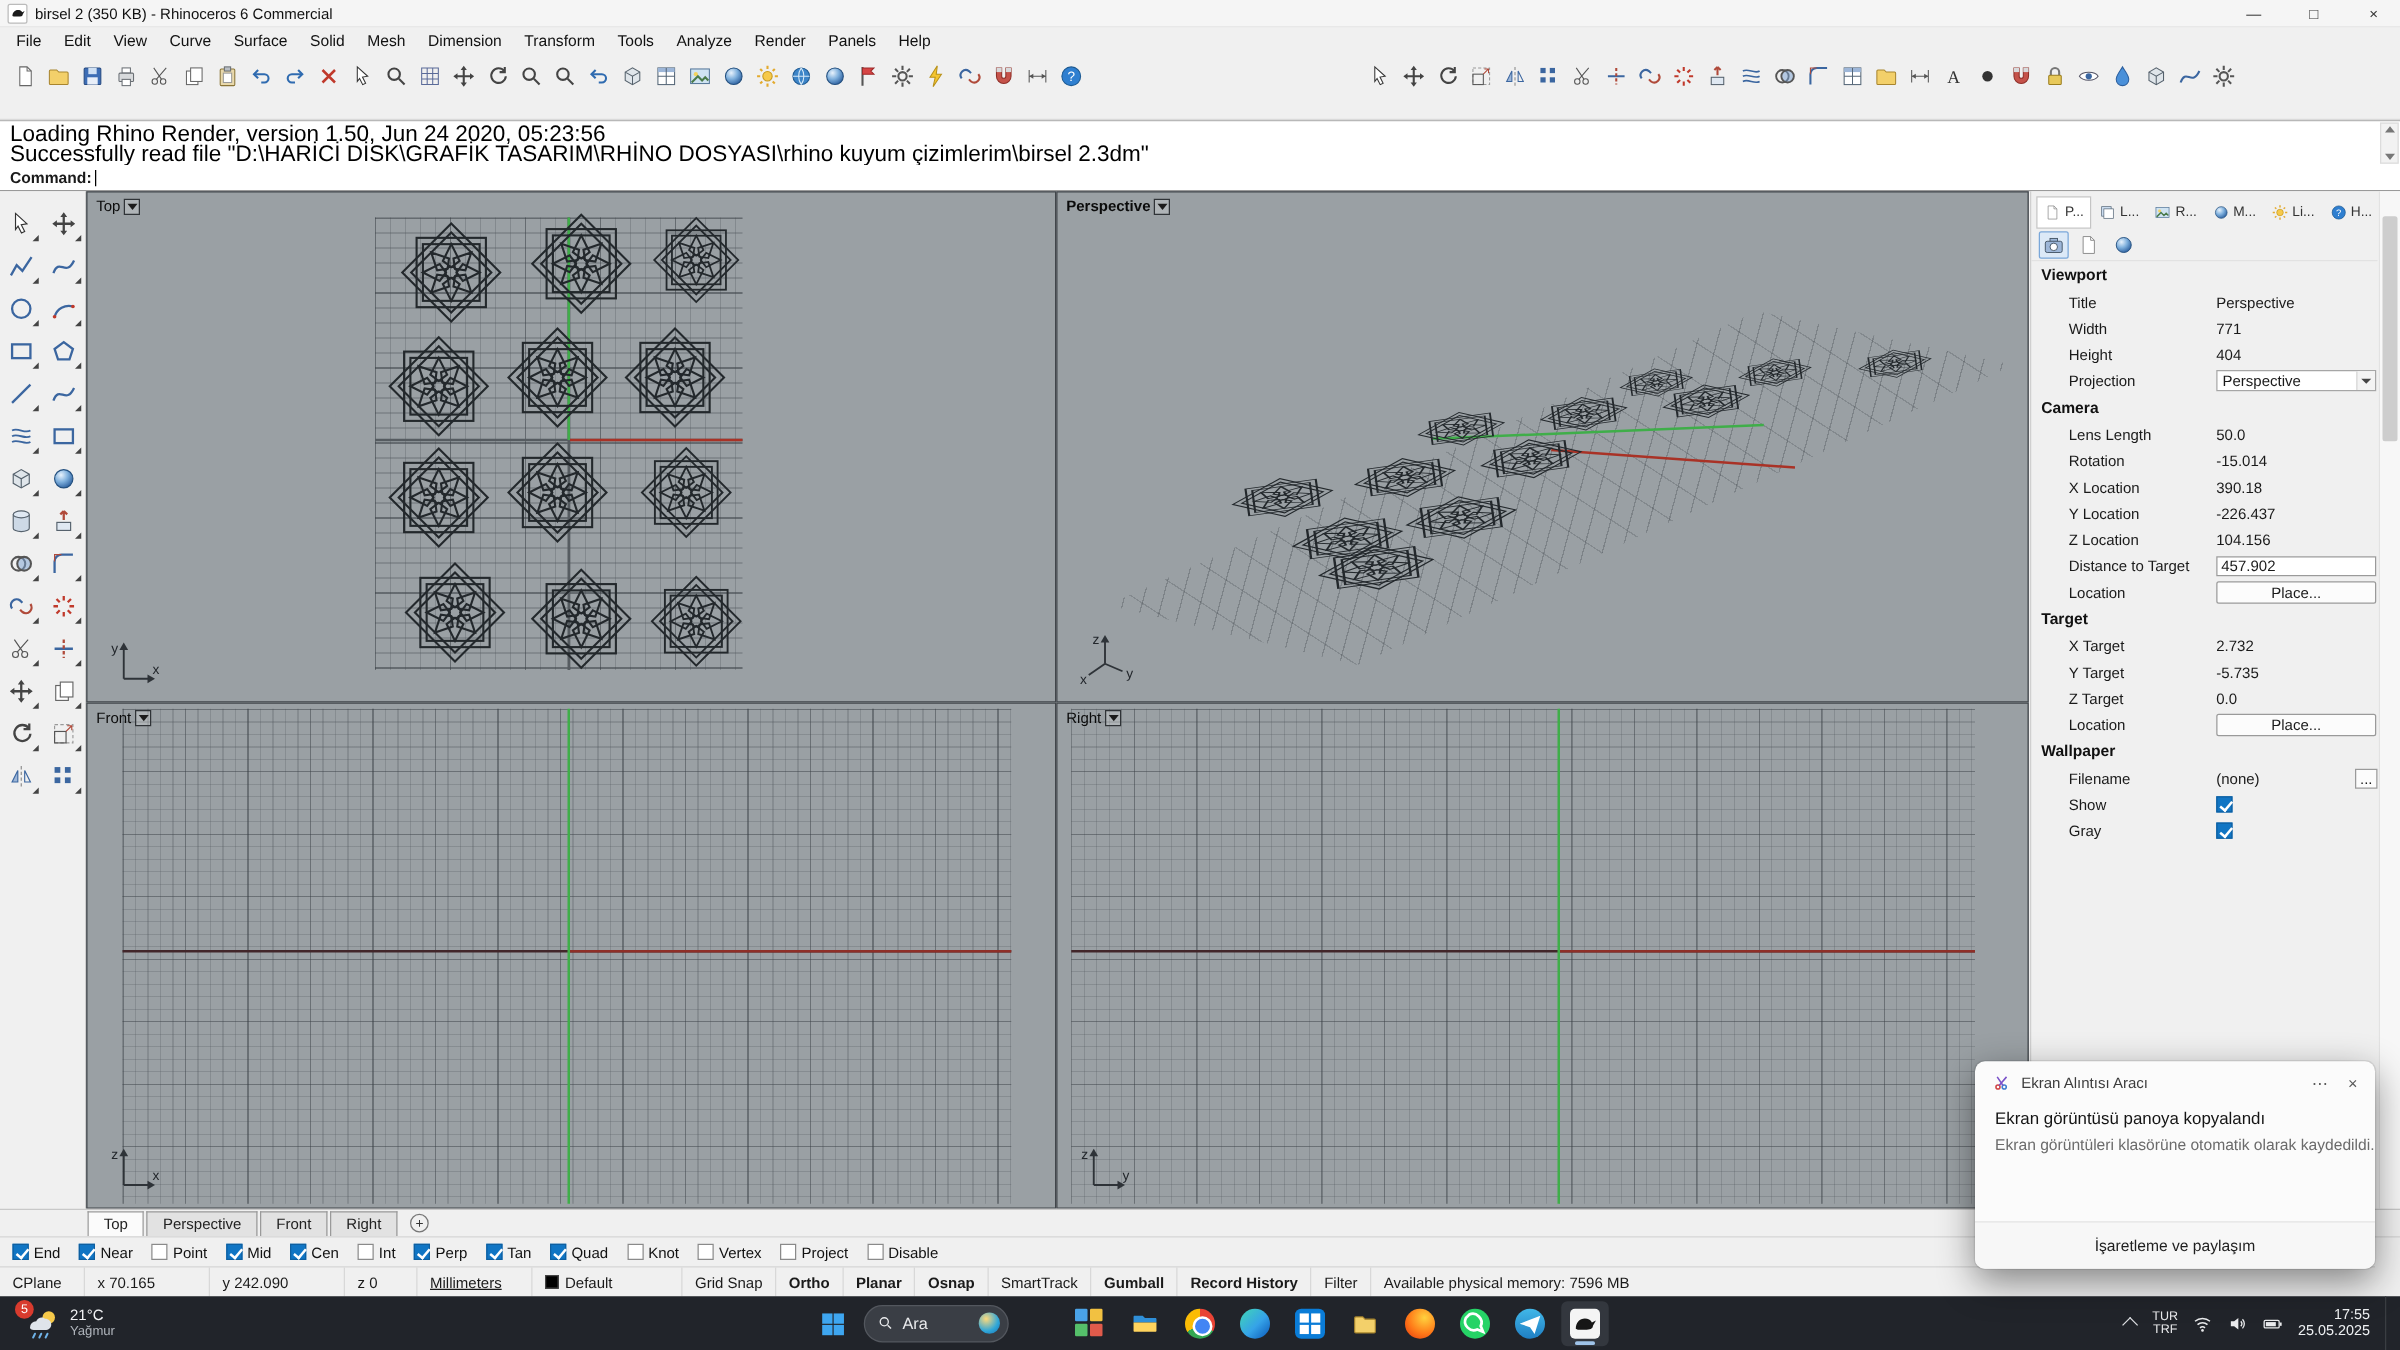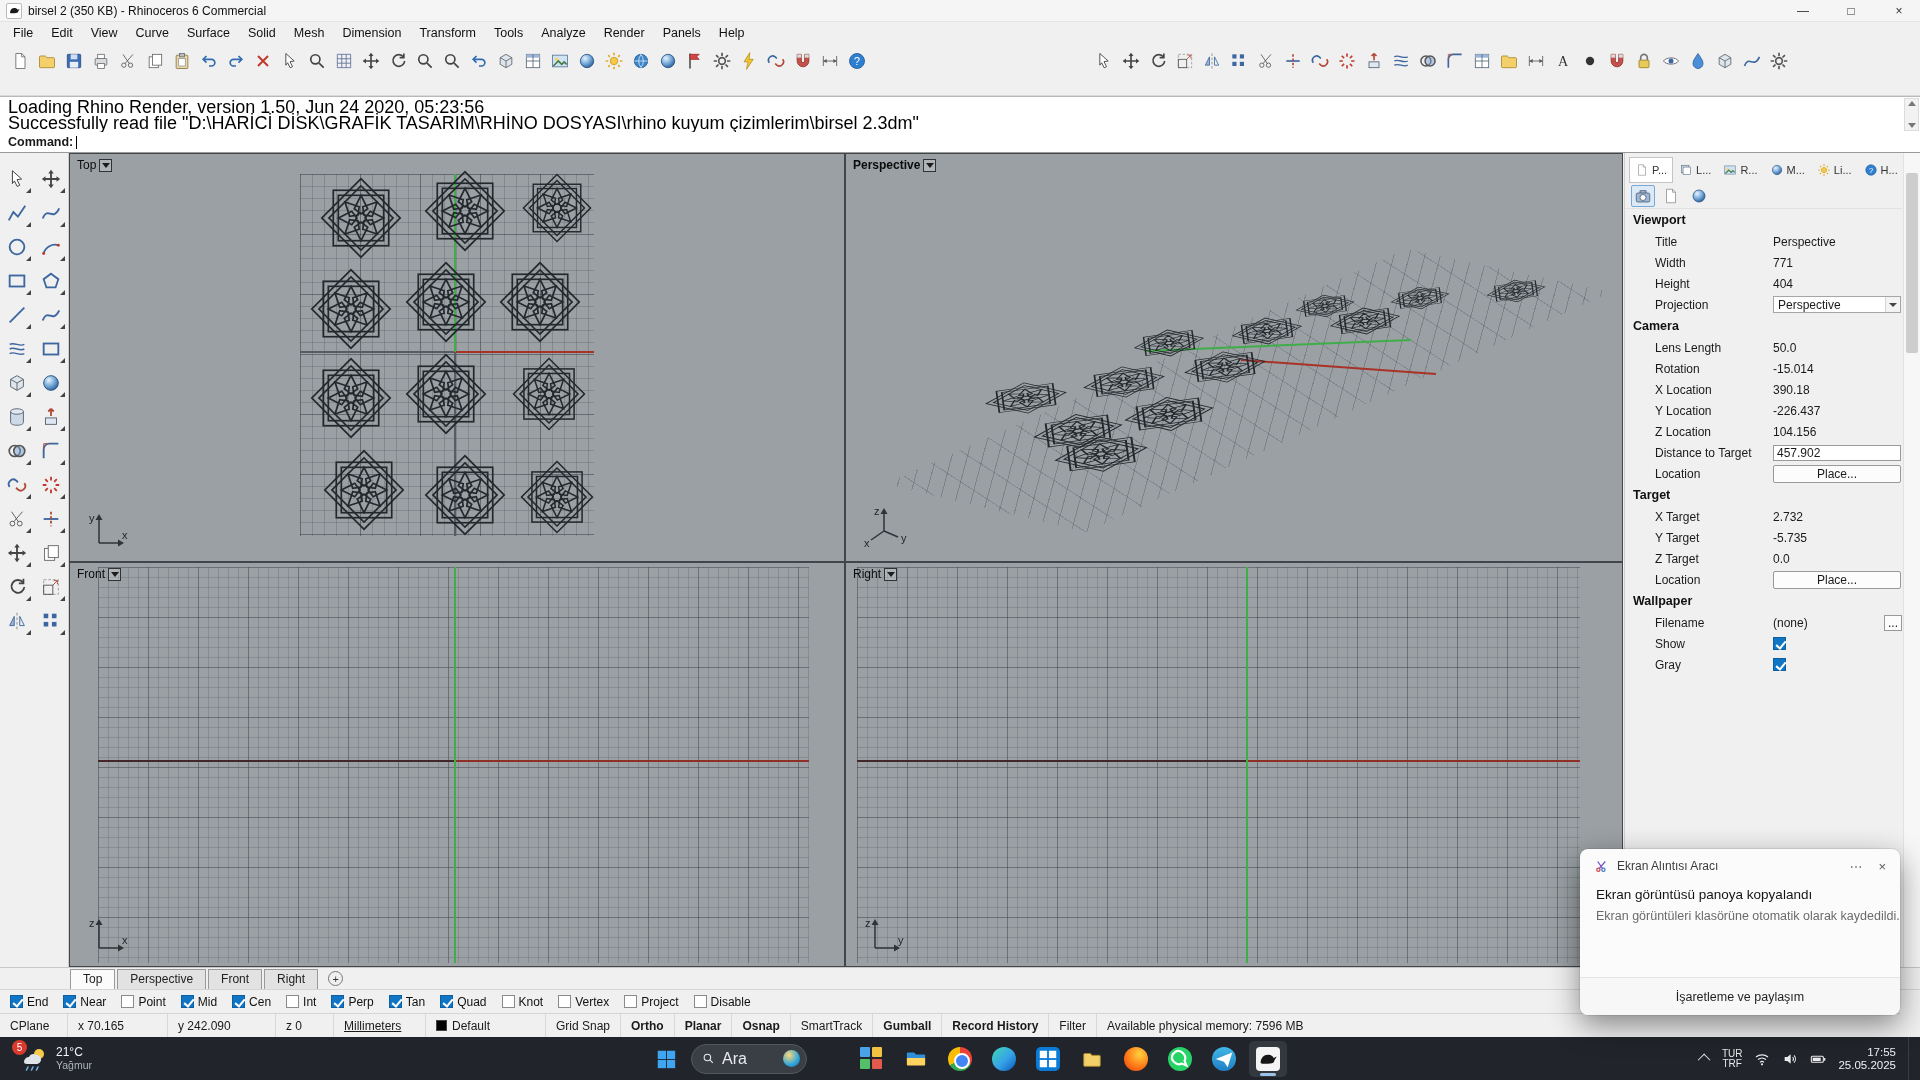--- a/index.html
+++ b/index.html
@@ -149,21 +149,21 @@
   #tb-weather { position:absolute; left:10px; top:0; height:43px; display:flex; align-items:center; gap:8px; padding:0 8px; border-radius:4px; }
   .w-iconwrap { position:relative; width:30px; height:30px; }
   .w-badge { position:absolute; left:-6px; top:-4px; min-width:15px; height:15px; background:#d83b2e;
     color:#fff; border-radius:8px; font-size:10px; display:flex; align-items:center; justify-content:center; padding:0 3px; }
   .w-temp { color:#f2f3f5; font-size:12px; line-height:13px; }
   .w-desc { color:#aeb3ba; font-size:10.5px; line-height:12px; }
   #tb-center { position:absolute; left:647px; top:0; height:43px; display:flex; align-items:center; gap:6px; }
   .tb-btn { width:38px; height:36px; border-radius:5px; display:flex; align-items:center; justify-content:center; position:relative; }
   .tb-btn svg { width:22px; height:22px; }
   #tb-search { width:116px; height:30px; border-radius:15px; background:#3a3e45; border:1px solid #53575e;
-    display:flex; align-items:center; gap:7px; padding:0 6px 0 10px; color:#e9eaec; font-size:16px; }
+    display:flex; align-items:center; gap:7px; padding:0 6px 0 10px; color:#e9eaec; font-size:13px; }
   #tb-search svg { width:13px; height:13px; }
   .bing-dot { width:17px; height:17px; border-radius:50%; margin-left:auto;
     background:radial-gradient(circle at 35% 30%, #ffd97a, #2ea6d9 60%, #1b6fae); }
   .first-app { margin-left:40px; }
   .appglyph { width:24px; height:24px; border-radius:5px; }
   .glyph-grid2 { display:grid; grid-template-columns:10px 10px; grid-template-rows:10px 10px; gap:2px; }
   .glyph-grid2 span { border-radius:1px; }
   .chrome-c { border-radius:50%; background:conic-gradient(#ea4335 0 33%, #34a853 0 66%, #fbbc05 0 100%); position:relative; }
   .chrome-c::after { content:""; position:absolute; left:6px; top:6px; width:12px; height:12px; border-radius:50%;
     background:#4285f4; border:2px solid #fff; }

